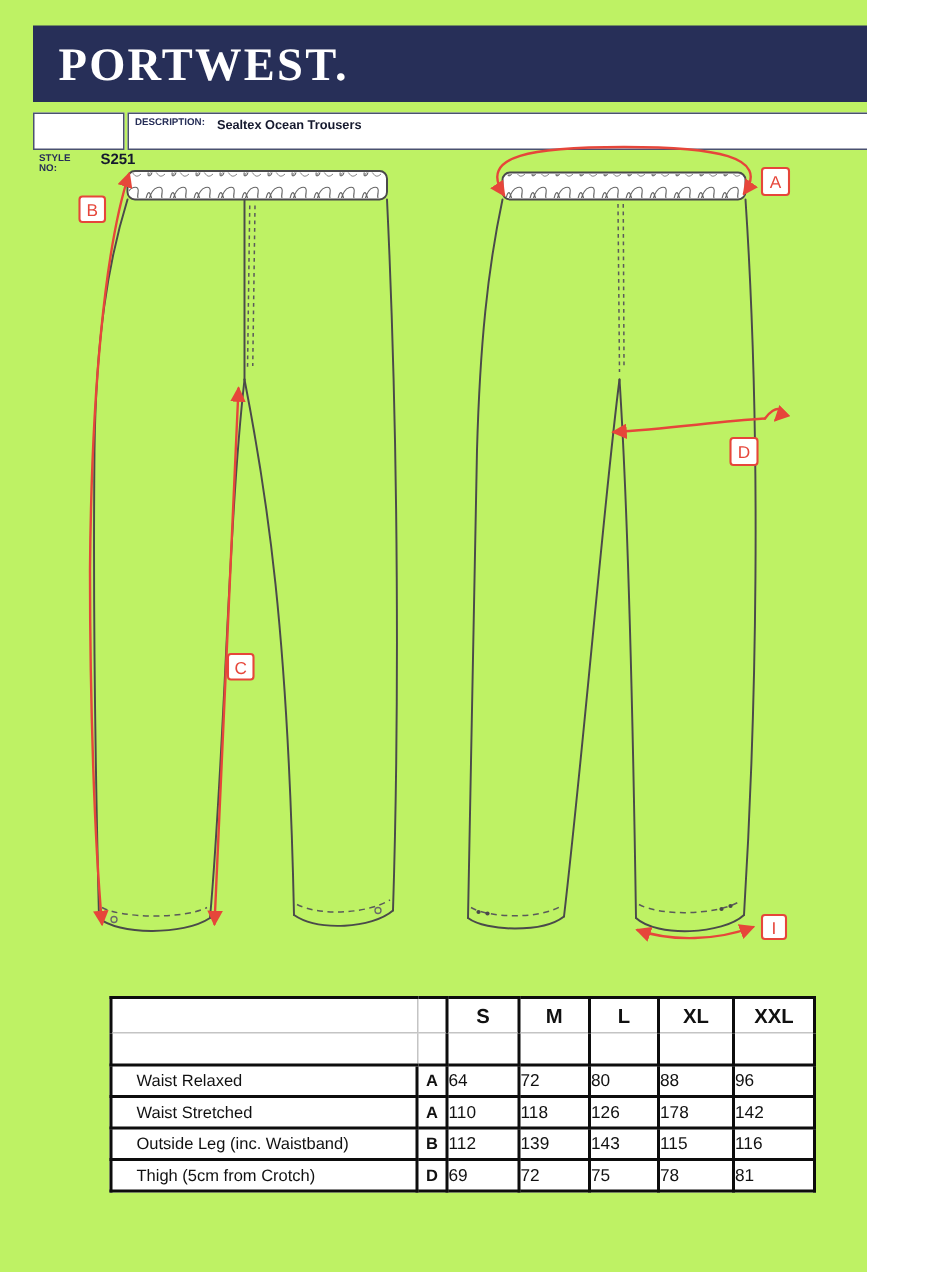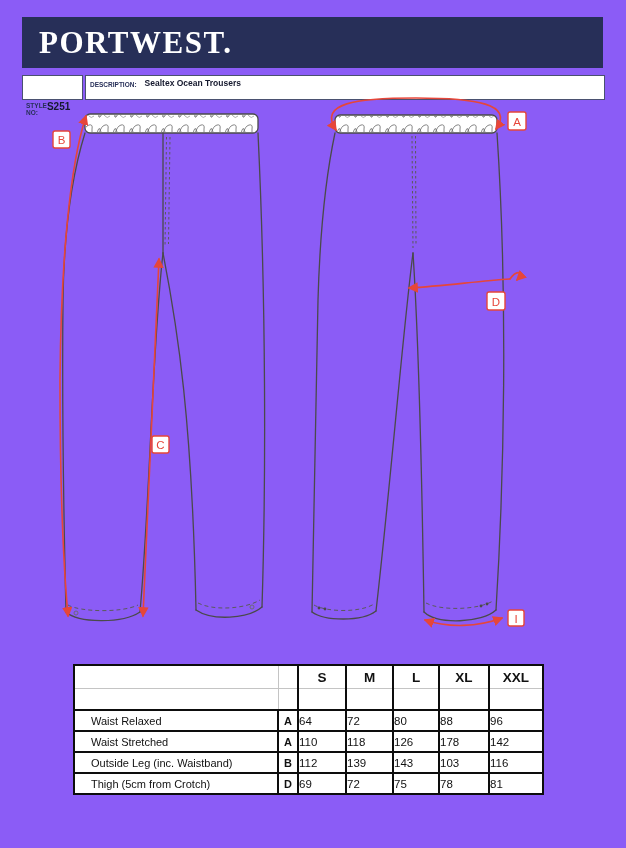--- a/index.html
+++ b/index.html
@@ -1,34 +1,34 @@
 <!DOCTYPE html>
 <html><head>
 <meta charset="utf-8">
 <style>
   html,body{margin:0;padding:0;background:#ffffff;}
-  .page{position:relative;width:626px;height:848px;background:#8b5cf6;overflow:hidden;
+  .page{position:relative;width:578px;height:848px;background:#bef264;overflow:hidden;
         font-family:"Liberation Sans",sans-serif;}
 
   
   .brand-band{position:absolute;left:22px;top:17px;width:581px;height:51px;
               background:#272f58;display:flex;align-items:center;}
   .brand-text{color:#ffffff;font-family:"Liberation Serif",serif;font-weight:bold;
               font-size:31px;letter-spacing:1.5px;padding-left:17px;line-height:1;}
 
   
   .meta-row{position:absolute;left:22px;top:75px;width:583px;height:23px;}
   .style-box{position:absolute;left:0;top:0;width:59px;height:23px;
              border:1px solid #4a5170;background:#fff;}
   .desc-box{position:absolute;left:63px;top:0;width:518px;height:23px;
             border:1px solid #4a5170;background:#fff;}
   .tiny-label{color:#272f58;font-size:6.5px;font-weight:bold;line-height:1.15;}
-  .style-box .inner{display:flex;gap:0;padding:2px 0 0 3px;margin-top:24px;}
+  .style-box .inner{display:flex;gap:20px;padding:2px 0 0 3px;margin-top:24px;}
   .style-value{color:#15192e;font-size:10px;font-weight:bold;line-height:1;}
-  .desc-box .inner{display:flex;gap:8px;padding:2px 0 0 4px;align-items:flex-end;}
+  .desc-box .inner{display:flex;gap:8px;padding:2px 0 0 4px;align-items:flex-start;}
   .desc-value{color:#15192e;font-size:8.5px;font-weight:bold;line-height:1.2;}
 
   
   .diagram{position:absolute;left:30px;top:95px;width:566px;height:560px;}
   .outline{fill:none;stroke:#4a4a4a;stroke-width:1.3;stroke-linecap:round;}
   .dashseam{fill:none;stroke:#5a5a5a;stroke-width:1;stroke-dasharray:2.5 2.5;}
   .hemdash{fill:none;stroke:#5a5a5a;stroke-width:1;stroke-dasharray:4 3;}
   .redline{fill:none;stroke:#e6463a;stroke-width:1.6;stroke-linecap:round;}
   .redbox{fill:#ffffff;stroke:#e6463a;stroke-width:1.4;}
   .redletter{fill:#e6463a;font-family:"Liberation Sans",sans-serif;font-size:11.5px;
@@ -200,21 +200,21 @@
       <td class="val">126</td>
       <td class="val">178</td>
       <td class="val">142</td>
     </tr>
     <tr class="drow">
       <td class="lab">Outside Leg (inc. Waistband)</td>
       <td class="code">B</td>
       <td class="val">112</td>
       <td class="val">139</td>
       <td class="val">143</td>
-      <td class="val">103</td>
+      <td class="val">115</td>
       <td class="val">116</td>
     </tr>
     <tr class="drow">
       <td class="lab">Thigh (5cm from Crotch)</td>
       <td class="code">D</td>
       <td class="val">69</td>
       <td class="val">72</td>
       <td class="val">75</td>
       <td class="val">78</td>
       <td class="val">81</td>

